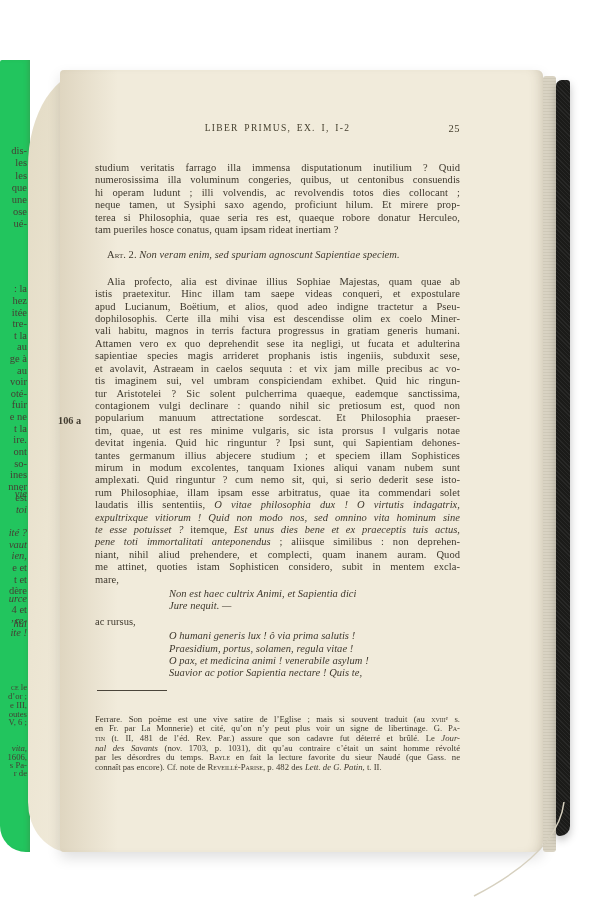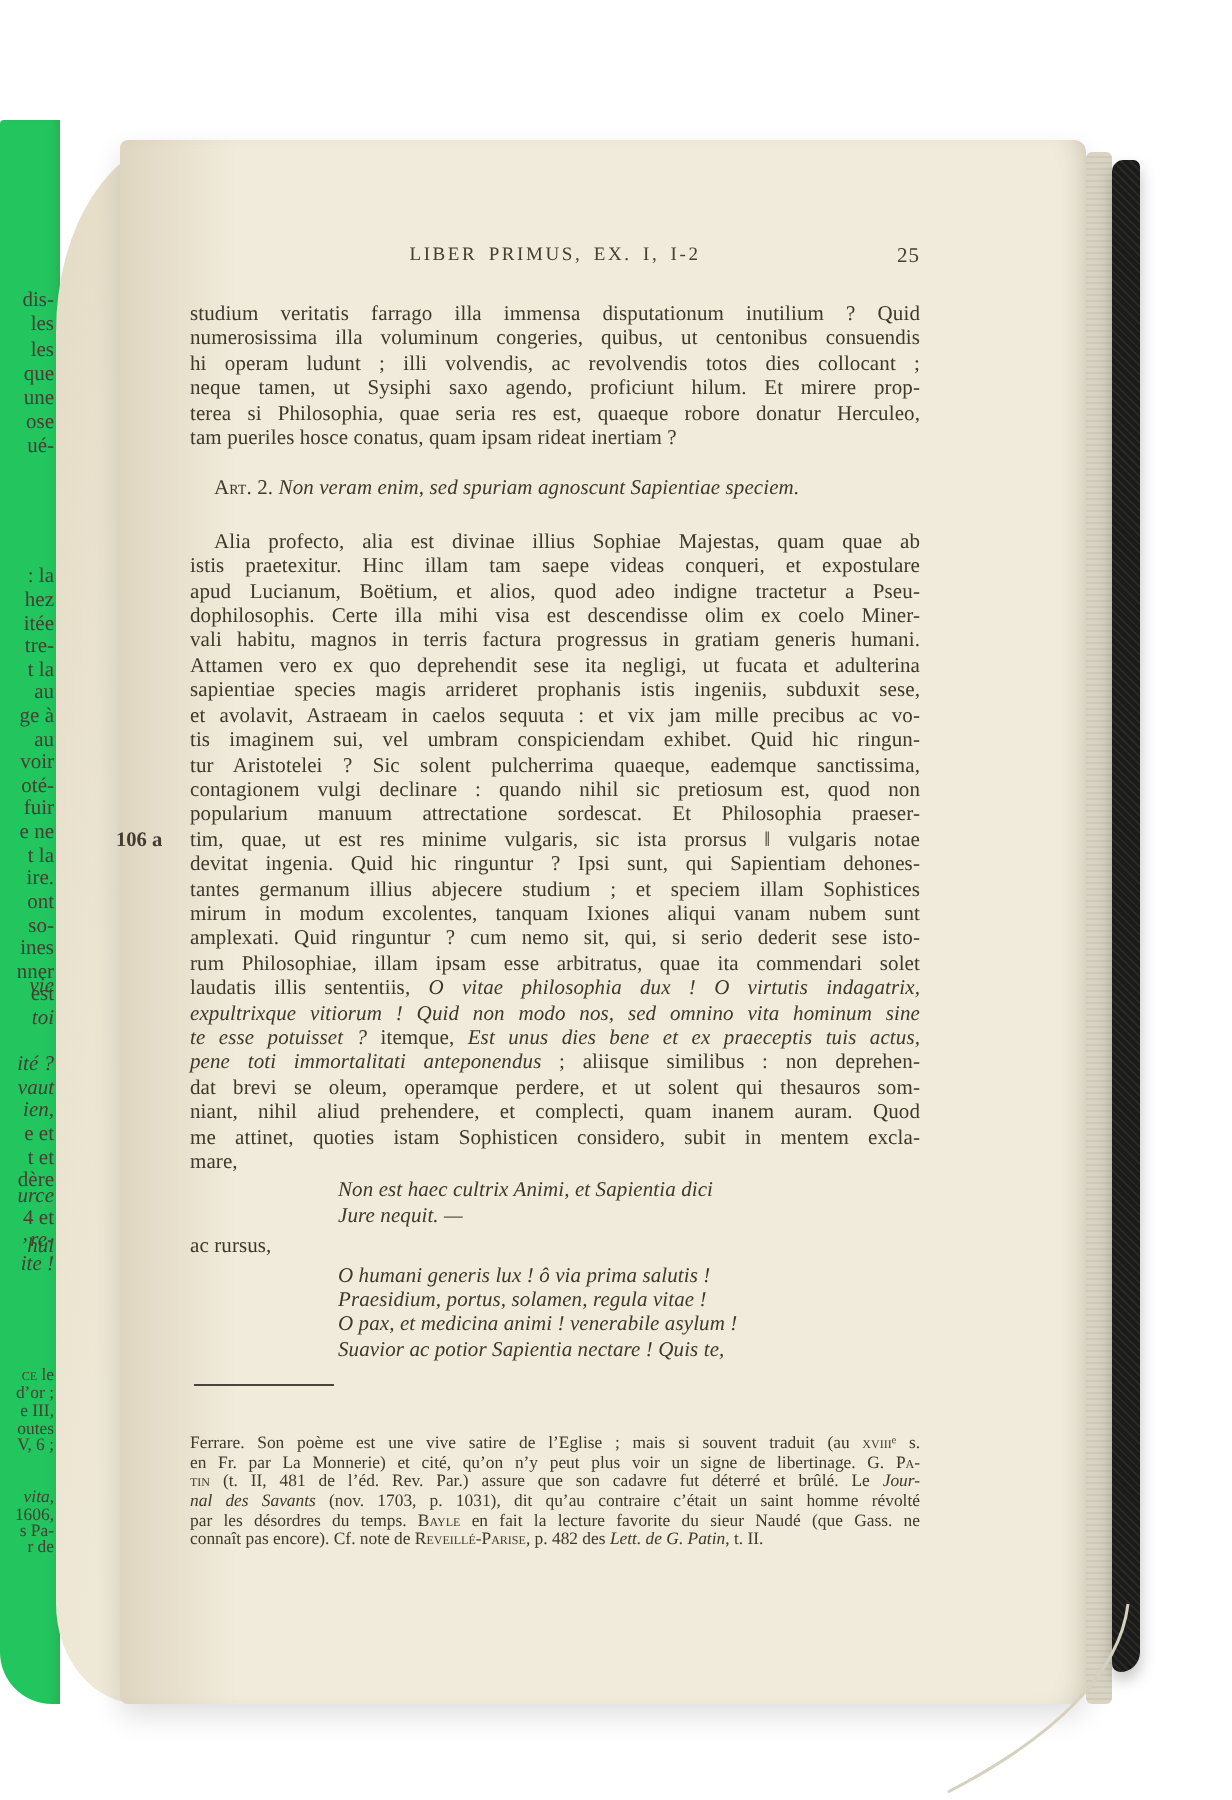--- a/index.html
+++ b/index.html
@@ -67,21 +67,21 @@
     position:relative;margin-top:53px;height:12px;
     text-align:center;font-size:9.5px;letter-spacing:1.3px;word-spacing:2px;
     color:#46402f;
   }
   .running-head .pagenum{
     position:absolute;right:0;top:0;font-size:10.5px;letter-spacing:.5px;
   }
   .line{font-size:10.5px;line-height:12.4px;letter-spacing:.05px;}
   .justified .line{text-align:justify;text-align-last:justify;}
   .justified .line:last-child{text-align-last:left;}
-  .para1{margin-top:17px;}
+  .para1{margin-top:27px;}
   .art-heading{margin-top:13px;}
   .art-heading .line{text-indent:12px;}
   .para2{margin-top:14px;}
   .para2 .line:first-child{text-indent:12px;}
   .verse{margin-top:2px;margin-left:74px;font-style:italic;}
   .interlude{margin-top:3px;}
   .fnrule{margin:10px 0 0 2px;width:70px;height:0;border-top:1px solid #4a443a;}
   .footnote{margin-top:24px;}
   .footnote .line{font-size:8.7px;line-height:9.6px;letter-spacing:0;}
   .margin-note{
@@ -193,21 +193,20 @@
         <div class="line">tim, quae, ut est res minime vulgaris, sic ista prorsus ‖ vulgaris notae</div>
         <div class="line">devitat ingenia. Quid hic ringuntur ? Ipsi sunt, qui Sapientiam dehones-</div>
         <div class="line">tantes germanum illius abjecere studium ; et speciem illam Sophistices</div>
         <div class="line">mirum in modum excolentes, tanquam Ixiones aliqui vanam nubem sunt</div>
         <div class="line">amplexati. Quid ringuntur ? cum nemo sit, qui, si serio dederit sese isto-</div>
         <div class="line">rum Philosophiae, illam ipsam esse arbitratus, quae ita commendari solet</div>
         <div class="line">laudatis illis sententiis, <span class="it">O vitae philosophia dux ! O virtutis indagatrix,</span></div>
         <div class="line"><span class="it">expultrixque vitiorum ! Quid non modo nos, sed omnino vita hominum sine</span></div>
         <div class="line"><span class="it">te esse potuisset ?</span> itemque, <span class="it">Est unus dies bene et ex praeceptis tuis actus,</span></div>
         <div class="line"><span class="it">pene toti immortalitati anteponendus</span> ; aliisque similibus : non deprehen-</div>
-        <div class="line">dat brevi se oleum, operamque perdere, et ut solent qui thesauros som-</div>
         <div class="line">niant, nihil aliud prehendere, et complecti, quam inanem auram. Quod</div>
         <div class="line">me attinet, quoties istam Sophisticen considero, subit in mentem excla-</div>
         <div class="line">mare,</div>
       </div>
 
     <div class="verse">
         <div class="line">Non est haec cultrix Animi, et Sapientia dici</div>
         <div class="line">Jure nequit. —</div>
       </div>
 

